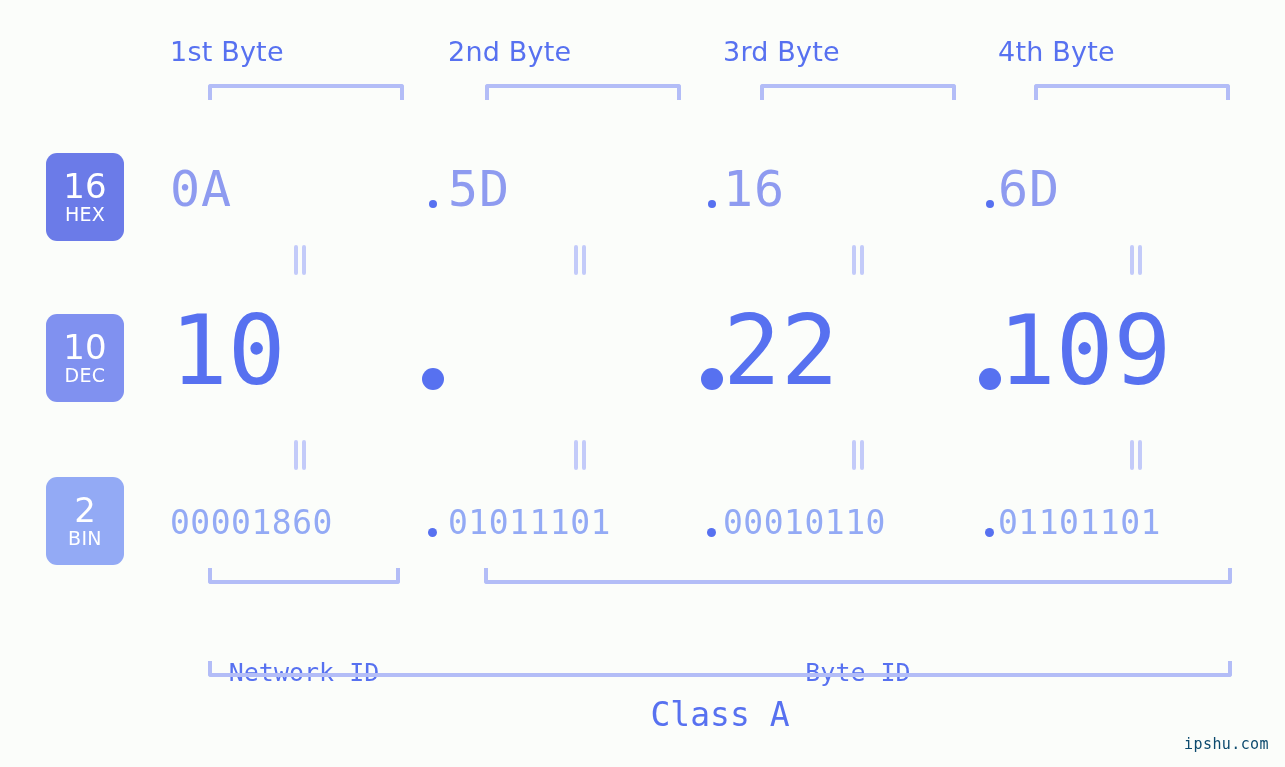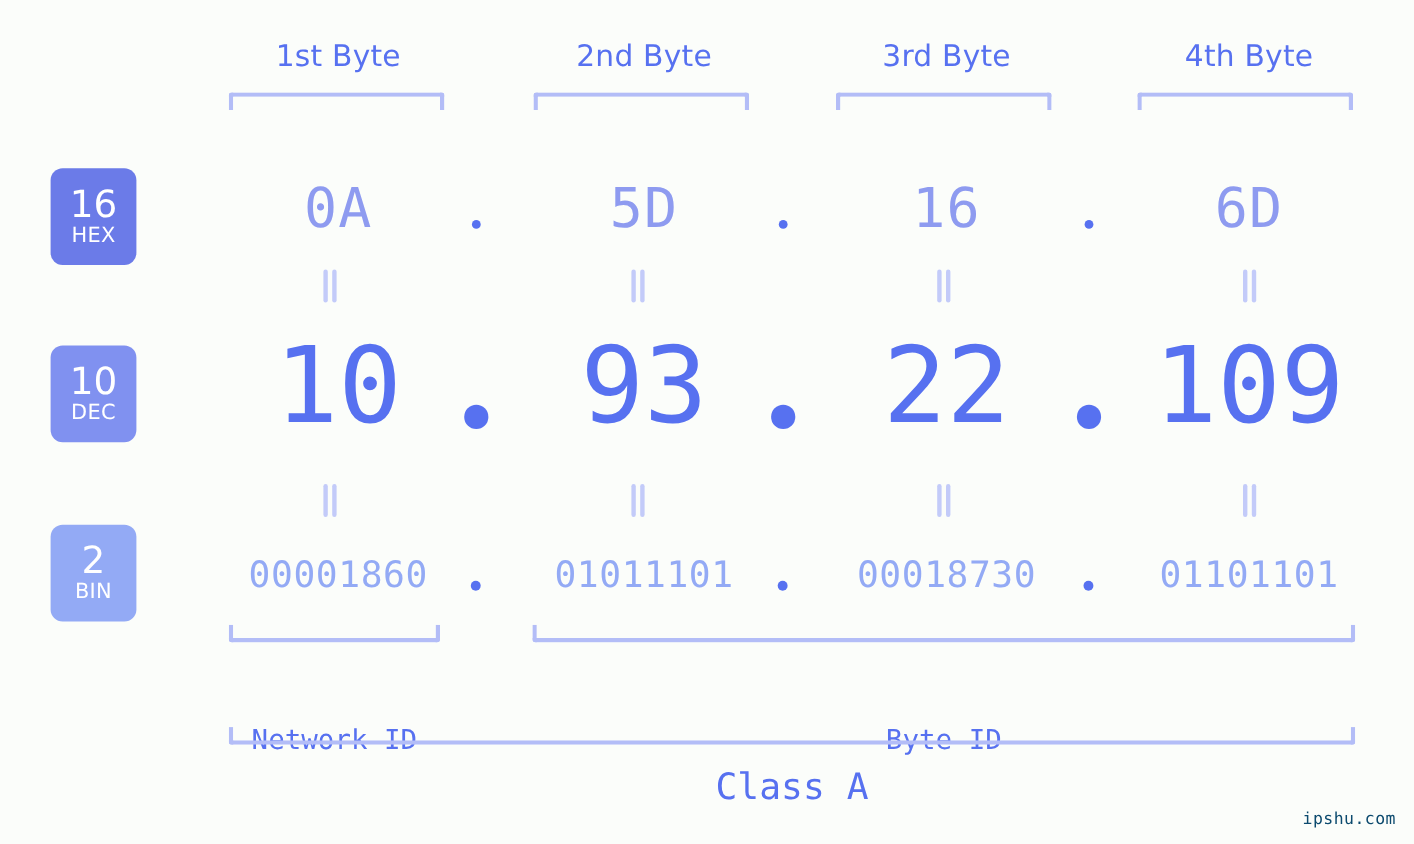--- a/index.html
+++ b/index.html
@@ -19,21 +19,21 @@
 
   
   .stage {
     position: absolute;
     inset: 0;
   }
 
   
   .col {
     position: absolute;
-    text-align: center;
+    text-align: left;
   }
 
   
   .byte-head {
     top: 30px;
     height: 44px;
     font-family: "DejaVu Sans", sans-serif;
     font-size: 27px;
     color: #5771f0;
     letter-spacing: .2px;
@@ -230,36 +230,35 @@
   <div class="dot dot-hex" style="left:986px"></div>
   <div class="row-hex col" style="left:998px;width:275px">6D</div>
 
   <div class="eqv eqv-top" style="left:293px"></div>
   <div class="eqv eqv-top" style="left:573px"></div>
   <div class="eqv eqv-top" style="left:851px"></div>
   <div class="eqv eqv-top" style="left:1129px"></div>
 
   <div class="row-dec col" style="left:170px;width:275px">10</div>
   <div class="dot dot-dec" style="left:422px"></div>
-  <div class="row-dec col" style="left:448px;width:275px">93</div>
   <div class="dot dot-dec" style="left:701px"></div>
   <div class="row-dec col" style="left:723px;width:275px">22</div>
   <div class="dot dot-dec" style="left:979px"></div>
   <div class="row-dec col" style="left:998px;width:275px">109</div>
 
   <div class="eqv eqv-bot" style="left:293px"></div>
   <div class="eqv eqv-bot" style="left:573px"></div>
   <div class="eqv eqv-bot" style="left:851px"></div>
   <div class="eqv eqv-bot" style="left:1129px"></div>
 
   <div class="row-bin col" style="left:170px;width:275px">00001860</div>
   <div class="dot dot-bin" style="left:428px"></div>
   <div class="row-bin col" style="left:448px;width:275px">01011101</div>
   <div class="dot dot-bin" style="left:707px"></div>
-  <div class="row-bin col" style="left:723px;width:275px">00018730</div>
+  <div class="row-bin col" style="left:723px;width:275px">00010110</div>
   <div class="dot dot-bin" style="left:985px"></div>
   <div class="row-bin col" style="left:998px;width:275px">01101101</div>
 
   <div class="bracket-bot" style="left:208px;top:568px;width:192px"></div>
   <div class="bracket-bot" style="left:484px;top:568px;width:748px"></div>
 
   <div class="span-caption" style="left:208px;top:612px;width:192px">Network ID</div>
   <div class="span-caption" style="left:484px;top:612px;width:748px">Byte ID</div>
 
   <div class="bracket-bot" style="left:208px;top:661px;width:1024px"></div>

